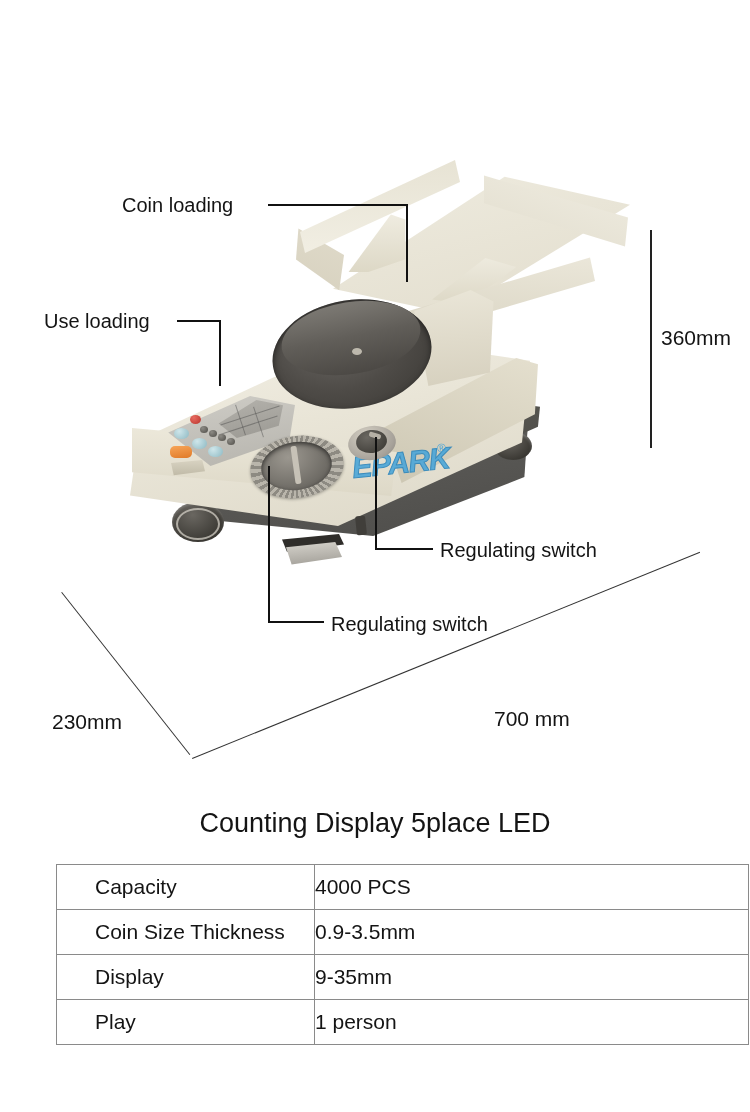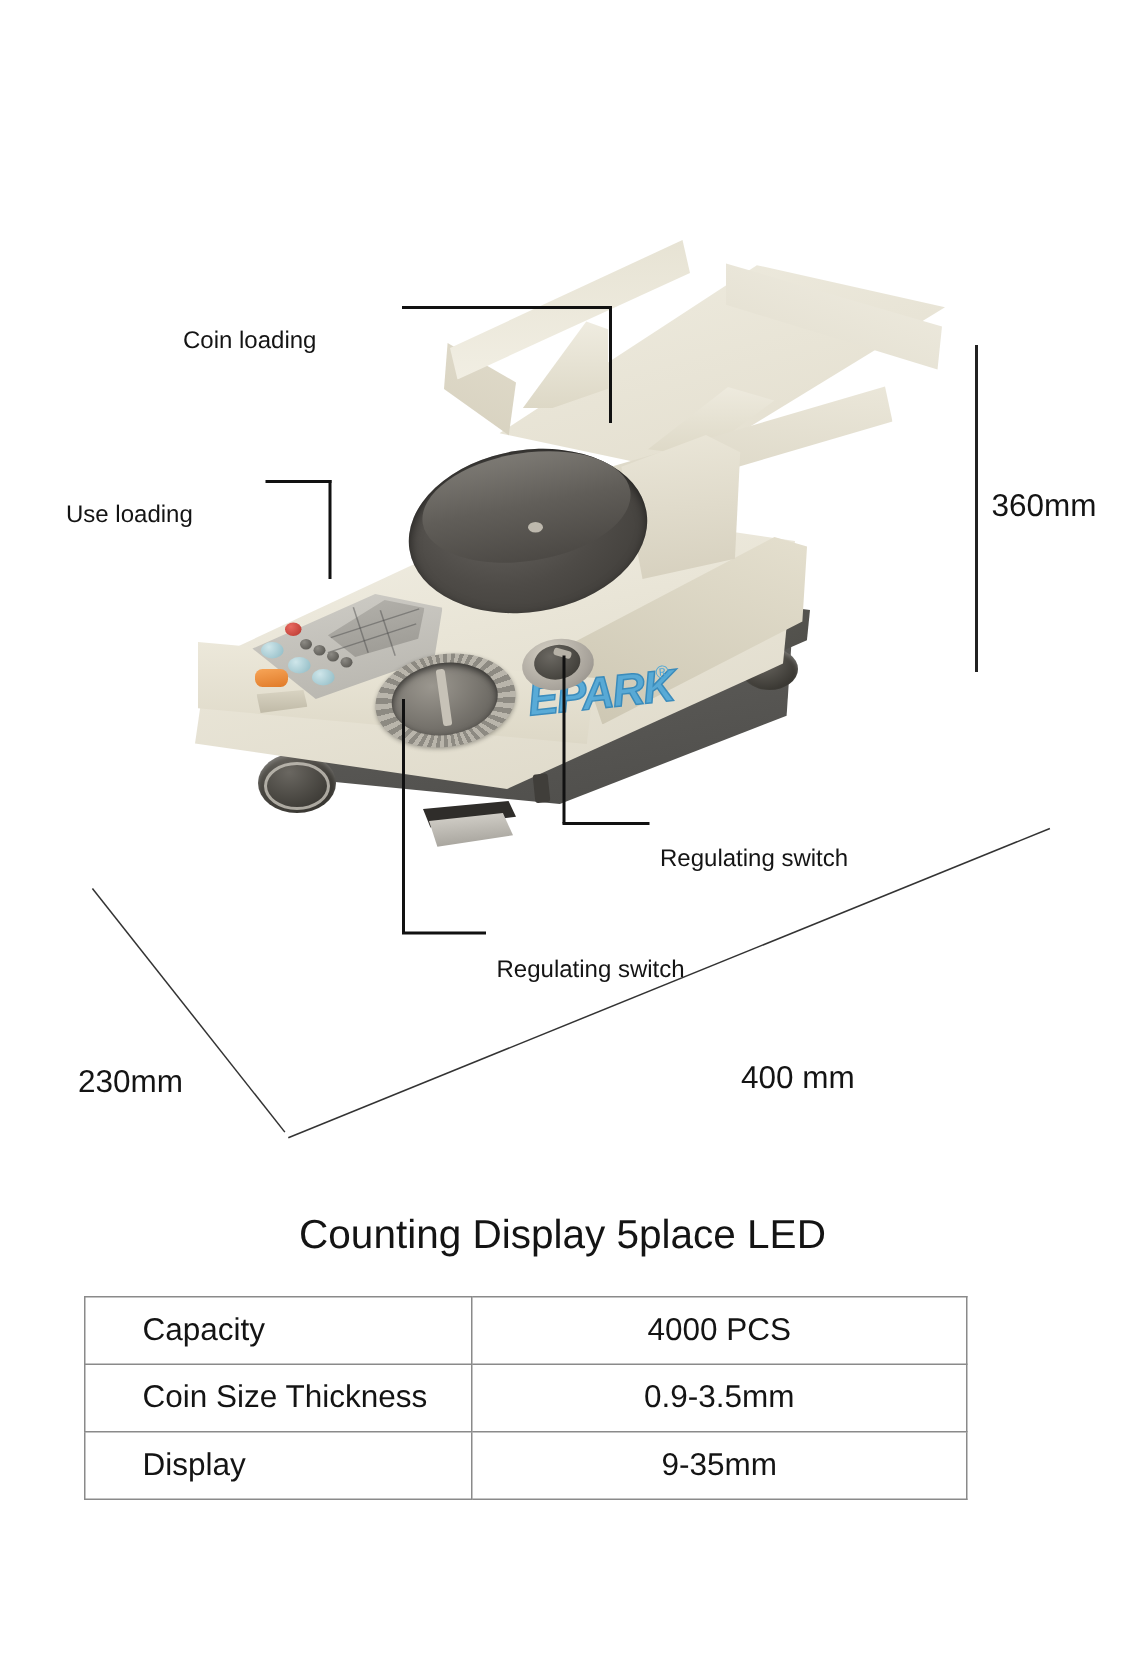--- a/index.html
+++ b/index.html
@@ -20,25 +20,24 @@
     letter-spacing:0.5px;
     color:#1a22d8;
     -webkit-text-stroke:4px #ffffff;
     paint-order:stroke fill;
     text-shadow:3px 4px 3px rgba(140,140,140,.55);
   }
 
   
   .callout {
     position:absolute;
-    font-size:16px;
+    font-size:20px;
     color:#141414;
     white-space:nowrap;
     line-height:1;
-    margin-top:25px;
   }
 
   
   .ln { position:absolute; background:#111; }
   .ln.h { height:2px; }
   .ln.v { width:2px; }
 
   
   .dim {
     position:absolute;
@@ -261,31 +260,31 @@
     position:absolute; left:437px; top:291px;
     font-size:12px; color:#4ea7d8; transform:rotate(-6deg);
   }
 
   
   #tbl-title {
     position:absolute; left:0; top:808px; width:750px;
     text-align:center; font-size:27px; color:#141414;
   }
   #spec-table {
-    position:absolute; left:56px; top:864px; width:589px;
+    position:absolute; left:56px; top:864px; width:693px;
     border-collapse:collapse;
   }
   #spec-table td {
     border:1px solid #8a8a8a;
     height:45px;
     font-size:21px;
     color:#141414;
   }
   #spec-table td.k { width:258px; padding-left:38px; text-align:left; }
-  #spec-table td.v { text-align:center; }
+  #spec-table td.v { text-align:left; }
 </style>
 </head>
 <body>
 
 <div id="page">
 
 
   <div id="photo">
 
     <div class="mach" id="base-slab"></div>
@@ -368,34 +367,38 @@
 
   <div class="ln v" style="left:650px; top:230px; height:218px; background:#222;"></div>
   <div class="dim" style="left:661px; top:327px;">360mm</div>
 
   <div class="ln" style="left:62px; top:592px; width:207px; height:1.4px; background:#333;
        transform-origin:0 0; transform:rotate(51.7deg);"></div>
   <div class="dim" style="left:52px; top:711px;">230mm</div>
 
   <div class="ln" style="left:192px; top:758px; width:548px; height:1.4px; background:#333;
        transform-origin:0 0; transform:rotate(-22.1deg);"></div>
-  <div class="dim" style="left:494px; top:708px;">400 mm</div>
+  <div class="dim" style="left:494px; top:708px;">700 mm</div>
 
   <div id="tbl-title">Counting Display 5place LED</div>
 
   <table id="spec-table">
     <tbody>
       <tr>
         <td class="k">Capacity</td>
         <td class="v">4000 PCS</td>
       </tr>
       <tr>
         <td class="k">Coin Size Thickness</td>
         <td class="v">0.9-3.5mm</td>
       </tr>
       <tr>
         <td class="k">Display</td>
         <td class="v">9-35mm</td>
       </tr>
+      <tr>
+        <td class="k">Play</td>
+        <td class="v">1 person</td>
+      </tr>
     </tbody>
   </table>
 
 </div>
 
 </body></html>

